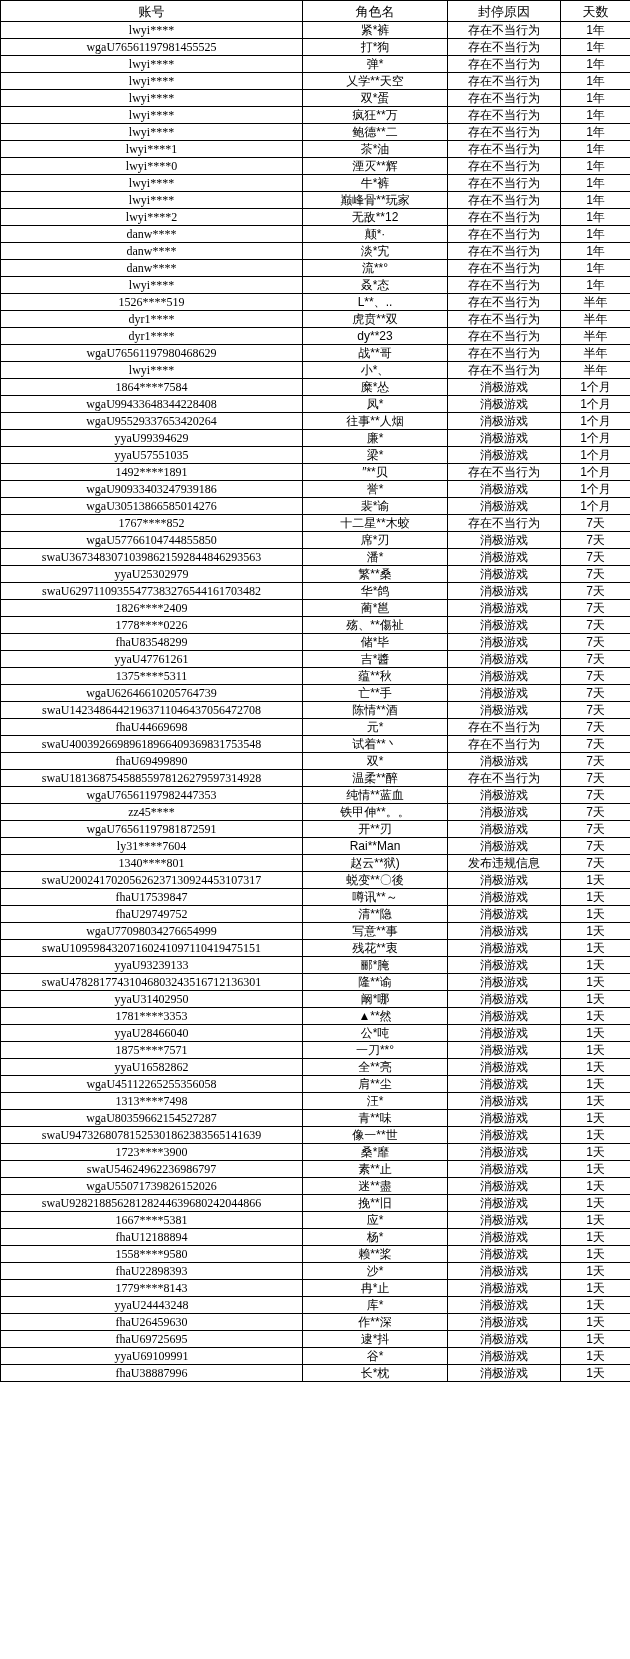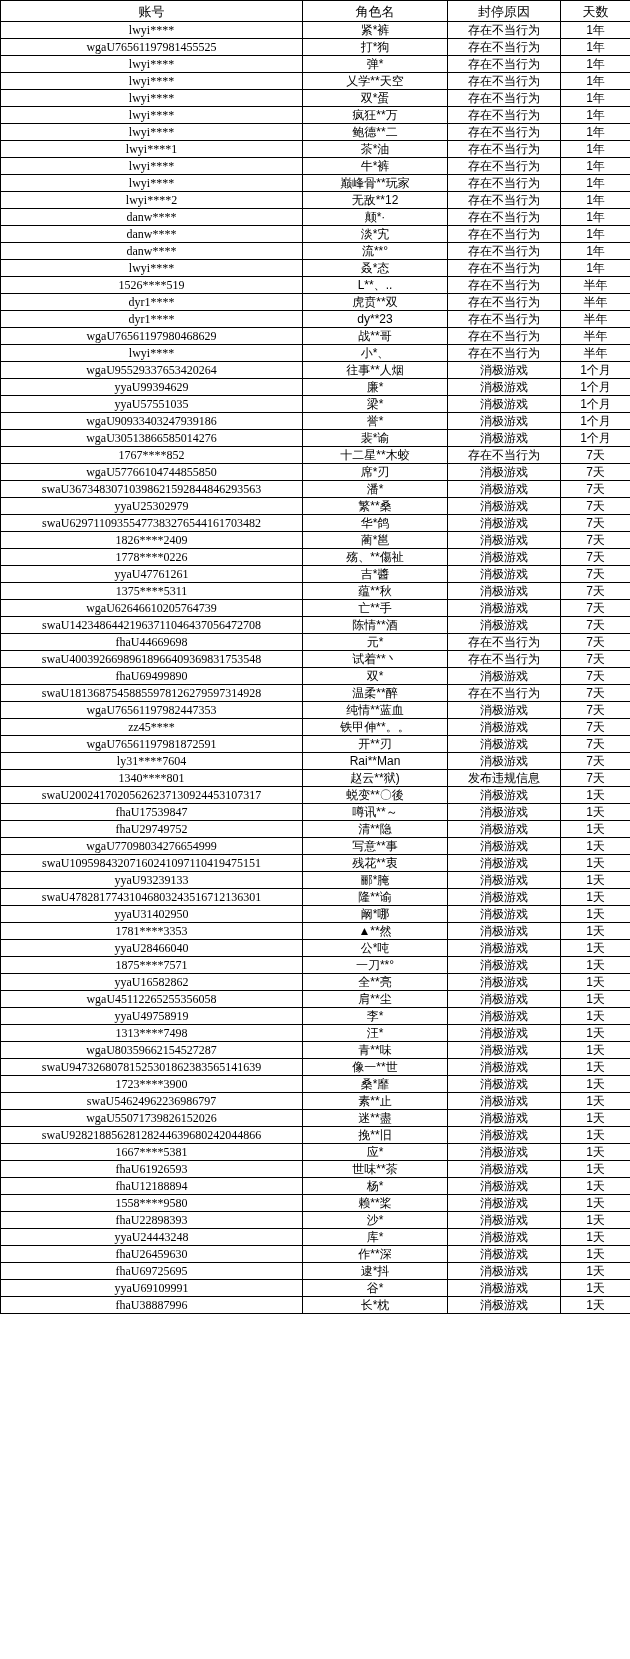--- a/index.html
+++ b/index.html
@@ -118,20 +118,26 @@
           <td class="reason">存在不当行为</td>
           <td class="days">1年</td>
         </tr>
         <tr>
           <td class="account">lwyi****1</td>
           <td class="role">茶*油</td>
           <td class="reason">存在不当行为</td>
           <td class="days">1年</td>
         </tr>
         <tr>
+          <td class="account">lwyi****0</td>
+          <td class="role">湮灭**辉</td>
+          <td class="reason">存在不当行为</td>
+          <td class="days">1年</td>
+        </tr>
+        <tr>
           <td class="account">lwyi****</td>
           <td class="role">牛*裤</td>
           <td class="reason">存在不当行为</td>
           <td class="days">1年</td>
         </tr>
         <tr>
           <td class="account">lwyi****</td>
           <td class="role">巅峰骨**玩家</td>
           <td class="reason">存在不当行为</td>
           <td class="days">1年</td>
@@ -190,38 +196,56 @@
           <td class="reason">存在不当行为</td>
           <td class="days">半年</td>
         </tr>
         <tr>
           <td class="account">lwyi****</td>
           <td class="role">小*、</td>
           <td class="reason">存在不当行为</td>
           <td class="days">半年</td>
         </tr>
         <tr>
+          <td class="account">1864****7584</td>
+          <td class="role">糜*怂</td>
+          <td class="reason">消极游戏</td>
+          <td class="days">1个月</td>
+        </tr>
+        <tr>
+          <td class="account">wgaU99433648344228408</td>
+          <td class="role">凤*</td>
+          <td class="reason">消极游戏</td>
+          <td class="days">1个月</td>
+        </tr>
+        <tr>
           <td class="account">wgaU95529337653420264</td>
           <td class="role">往事**人烟</td>
           <td class="reason">消极游戏</td>
           <td class="days">1个月</td>
         </tr>
         <tr>
           <td class="account">yyaU99394629</td>
           <td class="role">廉*</td>
           <td class="reason">消极游戏</td>
           <td class="days">1个月</td>
         </tr>
         <tr>
           <td class="account">yyaU57551035</td>
           <td class="role">梁*</td>
           <td class="reason">消极游戏</td>
           <td class="days">1个月</td>
         </tr>
         <tr>
+          <td class="account">1492****1891</td>
+          <td class="role">″**贝</td>
+          <td class="reason">存在不当行为</td>
+          <td class="days">1个月</td>
+        </tr>
+        <tr>
           <td class="account">wgaU90933403247939186</td>
           <td class="role">誉*</td>
           <td class="reason">消极游戏</td>
           <td class="days">1个月</td>
         </tr>
         <tr>
           <td class="account">wgaU30513866585014276</td>
           <td class="role">裴*谕</td>
           <td class="reason">消极游戏</td>
           <td class="days">1个月</td>
@@ -258,20 +282,26 @@
         </tr>
         <tr>
           <td class="account">1826****2409</td>
           <td class="role">蔺*邕</td>
           <td class="reason">消极游戏</td>
           <td class="days">7天</td>
         </tr>
         <tr>
           <td class="account">1778****0226</td>
           <td class="role">殇、**傷祉</td>
+          <td class="reason">消极游戏</td>
+          <td class="days">7天</td>
+        </tr>
+        <tr>
+          <td class="account">fhaU83548299</td>
+          <td class="role">储*毕</td>
           <td class="reason">消极游戏</td>
           <td class="days">7天</td>
         </tr>
         <tr>
           <td class="account">yyaU47761261</td>
           <td class="role">吉*醬</td>
           <td class="reason">消极游戏</td>
           <td class="days">7天</td>
         </tr>
         <tr>
@@ -418,26 +448,20 @@
           <td class="reason">消极游戏</td>
           <td class="days">1天</td>
         </tr>
         <tr>
           <td class="account">wgaU45112265255356058</td>
           <td class="role">肩**尘</td>
           <td class="reason">消极游戏</td>
           <td class="days">1天</td>
         </tr>
         <tr>
-          <td class="account">yyaU49758919</td>
-          <td class="role">李*</td>
-          <td class="reason">消极游戏</td>
-          <td class="days">1天</td>
-        </tr>
-        <tr>
           <td class="account">1313****7498</td>
           <td class="role">汪*</td>
           <td class="reason">消极游戏</td>
           <td class="days">1天</td>
         </tr>
         <tr>
           <td class="account">wgaU80359662154527287</td>
           <td class="role">青**味</td>
           <td class="reason">消极游戏</td>
           <td class="days">1天</td>
@@ -472,40 +496,40 @@
           <td class="reason">消极游戏</td>
           <td class="days">1天</td>
         </tr>
         <tr>
           <td class="account">1667****5381</td>
           <td class="role">应*</td>
           <td class="reason">消极游戏</td>
           <td class="days">1天</td>
         </tr>
         <tr>
-          <td class="account">fhaU61926593</td>
-          <td class="role">世味**茶</td>
-          <td class="reason">消极游戏</td>
-          <td class="days">1天</td>
-        </tr>
-        <tr>
           <td class="account">fhaU12188894</td>
           <td class="role">杨*</td>
           <td class="reason">消极游戏</td>
           <td class="days">1天</td>
         </tr>
         <tr>
           <td class="account">1558****9580</td>
           <td class="role">赖**桨</td>
           <td class="reason">消极游戏</td>
           <td class="days">1天</td>
         </tr>
         <tr>
           <td class="account">fhaU22898393</td>
           <td class="role">沙*</td>
+          <td class="reason">消极游戏</td>
+          <td class="days">1天</td>
+        </tr>
+        <tr>
+          <td class="account">1779****8143</td>
+          <td class="role">冉*止</td>
           <td class="reason">消极游戏</td>
           <td class="days">1天</td>
         </tr>
         <tr>
           <td class="account">yyaU24443248</td>
           <td class="role">库*</td>
           <td class="reason">消极游戏</td>
           <td class="days">1天</td>
         </tr>
         <tr>

